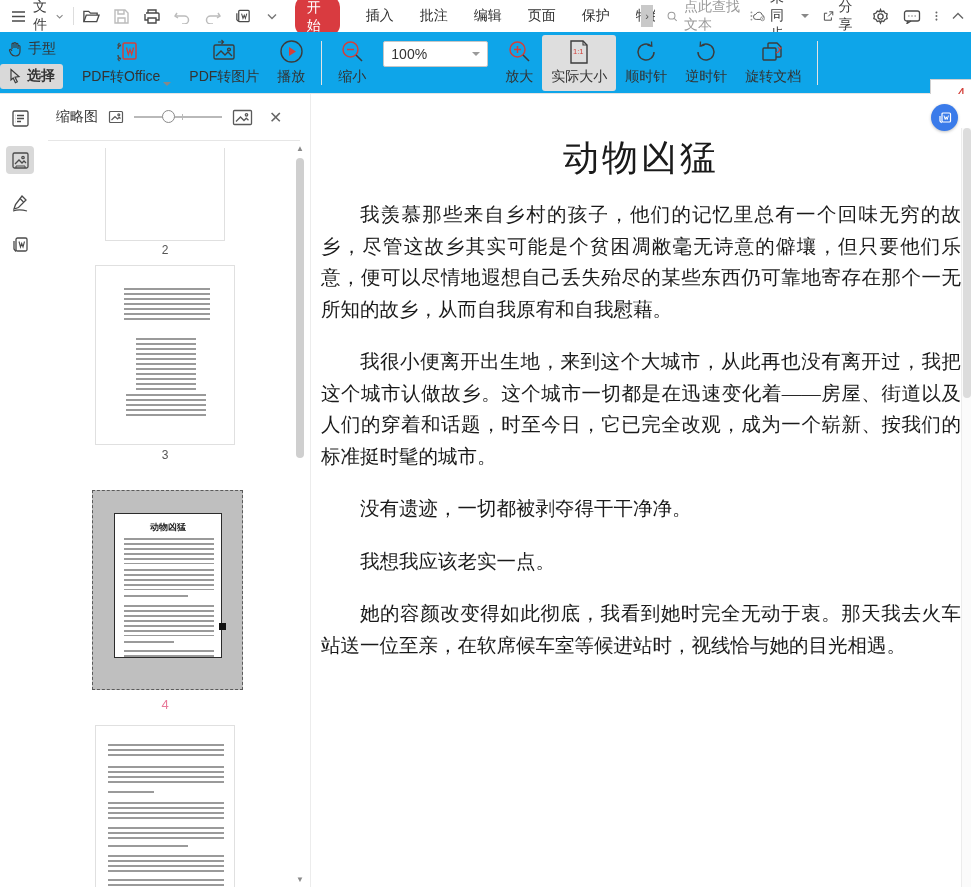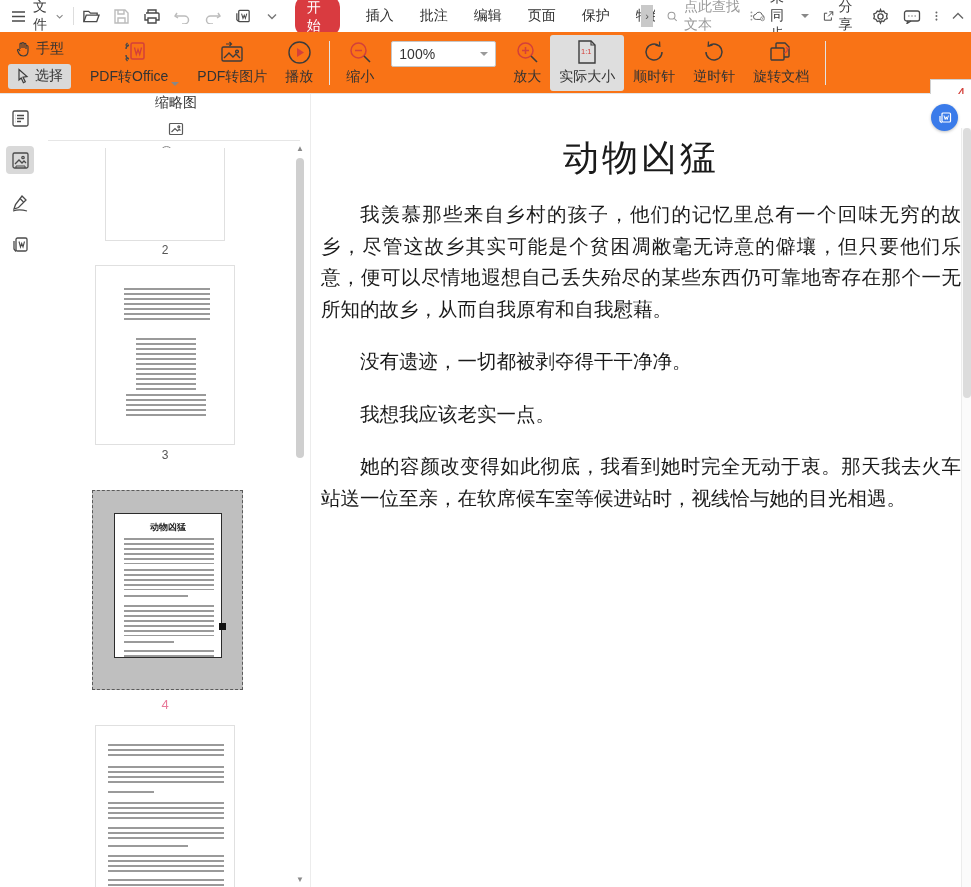--- a/index.html
+++ b/index.html
@@ -17,41 +17,41 @@
   .icon-gap { margin-left:13px; }
   .pill-tab { margin-left:16px; background:#d93b40; color:#fff; font-size:14px; padding:2px 12px; border-radius:11px; line-height:18px; }
   .tab { margin-left:26px; font-size:14px; color:#2f2f2f; white-space:nowrap; }
   .tab-overflow { width:16px; height:22px; background:#c9c9c9; display:flex; align-items:center; justify-content:center; color:#555; font-size:11px; margin-left:-14px; }
   .search-box { display:flex; align-items:center; gap:6px; margin-left:14px; color:#9a9a9a; font-size:14px; }
   .tb-right { margin-left:auto; display:flex; align-items:center; gap:14px; }
   .sync { display:flex; align-items:center; gap:4px; font-size:14px; color:#3c3c3c; }
   .caret { width:0; height:0; border-left:4px solid transparent; border-right:4px solid transparent; border-top:4px solid #888; }
 
   
-  .toolbar { position:absolute; left:0; top:32px; width:971px; height:62px; background:#f97316; border-bottom:1px solid #e4e4e4; display:flex; align-items:center; padding-left:8px; }
+  .toolbar { position:absolute; left:0; top:32px; width:971px; height:62px; background:#0ea5e9; border-bottom:1px solid #e4e4e4; display:flex; align-items:center; }
   .stack2 { display:flex; flex-direction:column; gap:2px; margin-right:10px; }
   .small-btn { display:flex; align-items:center; gap:5px; font-size:14px; color:#333; padding:2px 7px; border-radius:3px; height:25px; white-space:nowrap; }
-  .small-btn.selected { background:#d9d9d9; }
+  .small-btn.selected { background:#d9d9d9;font-weight:bold; }
   .big-btn { display:flex; flex-direction:column; align-items:center; justify-content:center; gap:3px; font-size:14px; color:#333; padding:0 9px; height:56px; white-space:nowrap; border-radius:3px; }
-  .big-btn .bicon { height:26px; display:flex; align-items:flex-end; justify-content:center; }
+  .big-btn .bicon { height:26px; display:flex; align-items:flex-start; justify-content:center; }
   .big-btn.selected { background:#dedede; }
   .lblrow { display:flex; align-items:flex-end; gap:3px; }
   .tool-sep { width:1px; height:44px; background:#e3e3e3; margin:0 7px; }
   .zoom-combo { width:105px; height:26px; border:1px solid #c6c6c6; border-radius:2px; background:#fff; display:flex; align-items:center; padding:0 7px; font-size:14px; color:#333; margin:0 8px; align-self:flex-start; margin-top:9px; }
   .zoom-combo .caret { margin-left:auto; border-top-color:#9a9a9a; }
   .page-input { position:absolute; left:930px; top:47px; width:80px; height:27px; border:1px solid #d0d0d0; background:#fff; display:flex; align-items:center; justify-content:flex-start; padding-left:26px; font-size:15px; color:#d3403a; }
 
   
   .iconstrip { position:absolute; left:0; top:94px; width:40px; height:793px; background:#fff; display:flex; flex-direction:column; align-items:center; padding-top:10px; gap:14px; }
   .strip-btn { width:28px; height:28px; display:flex; align-items:center; justify-content:center; color:#4a4a4a; border-radius:4px; }
   .strip-btn.selected { background:#d9d9d9; }
 
   
   .thumbpanel { position:absolute; left:40px; top:94px; width:270px; height:793px; background:#fff; }
-  .panel-head { position:absolute; left:0; top:0; width:100%; height:46px; display:flex; align-items:center; padding:0 14px 0 16px; gap:10px;flex-direction:column; }
+  .panel-head { position:absolute; left:0; top:0; width:100%; height:46px; display:flex; align-items:center; padding:0 14px 0 16px; gap:10px; }
   .panel-title { font-size:14px; color:#333; }
   .panel-head-rule { position:absolute; left:8px; right:10px; top:46px; height:1px; background:#e6e6e6; }
   .slider { position:relative; width:88px; height:14px; display:flex; align-items:center; }
   .slider .track { position:absolute; left:0; right:0; top:6px; height:1.5px; background:#b9b9b9; }
   .slider .tick { position:absolute; left:55%; top:4px; width:1px; height:6px; background:#b9b9b9; }
   .slider .knob { position:absolute; left:32%; top:0; width:13px; height:13px; border-radius:50%; background:#fdfdfd; border:1.5px solid #8a8a8a; }
   .panel-icon { color:#5a5a5a; display:flex; align-items:center; }
   .close-x { margin-left:6px; color:#666; font-size:16px; }
 
   .thumb-page { position:absolute; background:#fff; border:1px solid #e0e0e0; overflow:hidden; }
@@ -439,20 +439,21 @@
       <span class="ps-thumb"></span>
       <span class="ps-arrow" style="bottom:0;">▼</span>
     </div>
   </div>
 
   <div class="main">
     <div class="doc">
       <div class="doc-title">动物凶猛</div>
       <div class="doc-body">
         <p>我羡慕那些来自乡村的孩子，他们的记忆里总有一个回味无穷的故乡，尽管这故乡其实可能是个贫困凋敝毫无诗意的僻壤，但只要他们乐意，便可以尽情地遐想自己丢失殆尽的某些东西仍可靠地寄存在那个一无所知的故乡，从而自我原宥和自我慰藉。</p>
+        <p>我很小便离开出生地，来到这个大城市，从此再也没有离开过，我把这个城市认做故乡。这个城市一切都是在迅速变化着——房屋、街道以及人们的穿着和话题，时至今日，它已完全改观，成为一个崭新、按我们的标准挺时髦的城市。</p>
         <p>没有遗迹，一切都被剥夺得干干净净。</p>
         <p>我想我应该老实一点。</p>
         <p>她的容颜改变得如此彻底，我看到她时完全无动于衷。那天我去火车站送一位至亲，在软席候车室等候进站时，视线恰与她的目光相遇。</p>
       </div>
     </div>
 
     <div class="float-btn">
       <svg width="15" height="14" viewBox="0 0 15 14" fill="none" stroke="#fff" stroke-width="1.2">
           <rect x="5" y="2" width="8.5" height="9" rx="1"></rect>
           <path d="M7 4.5l1.2 4 1-2.7 1 2.7 1.2-4" stroke-width="1"></path>

